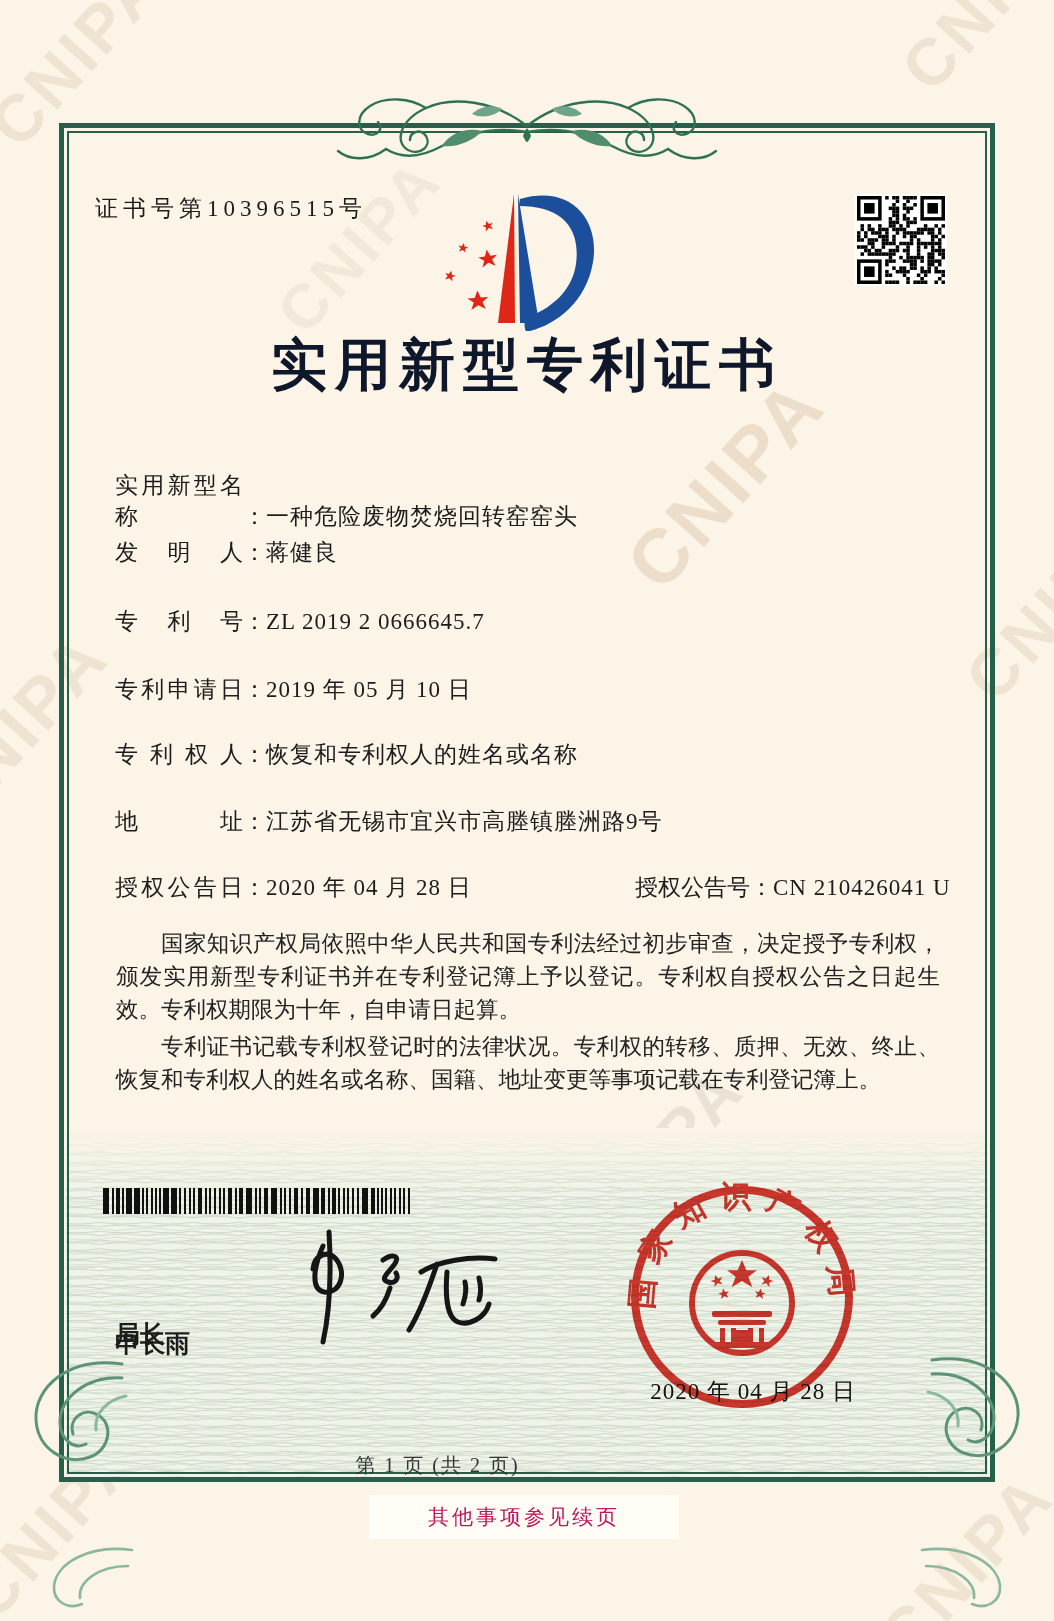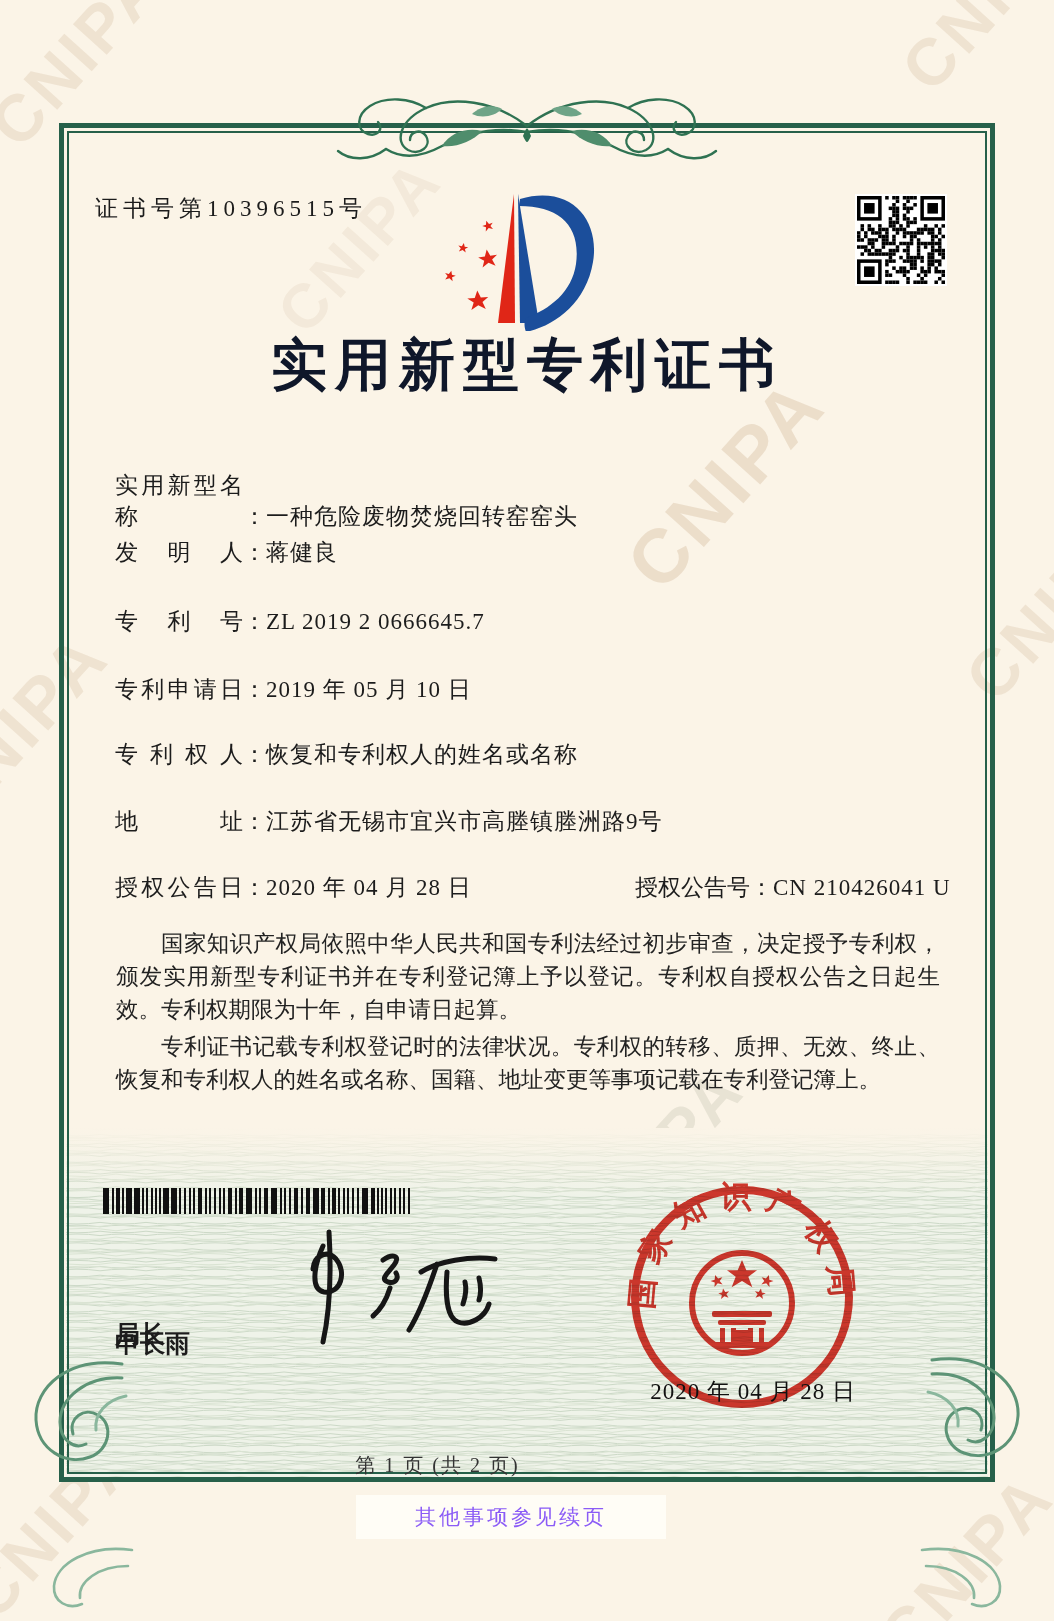--- a/index.html
+++ b/index.html
@@ -36,23 +36,23 @@
   .signer-title{position:absolute;left:115px;top:1282px;font-size:25px;font-weight:bold;
                 font-family:"Liberation Sans","DejaVu Sans",sans-serif;margin-top:36px;}
   .signer-name{position:absolute;left:115px;top:1327px;font-size:25px;font-weight:bold;
                font-family:"Liberation Sans","DejaVu Sans",sans-serif;}
   .signature{position:absolute;left:283px;top:1226px;}
   .seal{position:absolute;left:618px;top:1173px;mix-blend-mode:multiply;opacity:.92;}
   .seal-date{position:absolute;left:628px;top:1376px;width:250px;text-align:center;
              font-size:23px;color:#111;letter-spacing:1px;}
   .page-indicator{position:absolute;left:0;top:1452px;width:875px;text-align:center;
                   font-size:20px;color:#333;letter-spacing:2px;}
-  .foot-note-box{position:absolute;left:356px;top:1495px;width:310px;height:44px;
+  .foot-note-box{position:absolute;left:369px;top:1495px;width:310px;height:44px;
                  background:#fffdf6;text-align:center;line-height:44px;font-size:21px;
-                 color:#8b5cf6;letter-spacing:3px;}
+                 color:#be185d;letter-spacing:3px;}
   .orn{position:absolute;pointer-events:none;}
 </style>
 </head>
 <body>
 
 <div class="page">
 
   <div class="wm" style="left:-34px;top:16px;font-size:66px;">CNIPA</div>
   <div class="wm" style="left:878px;top:-40px;font-size:66px;">CNIPA</div>
   <div class="wm" style="left:255px;top:210px;font-size:62px;color:rgba(193,160,125,.12);">CNIPA</div>

